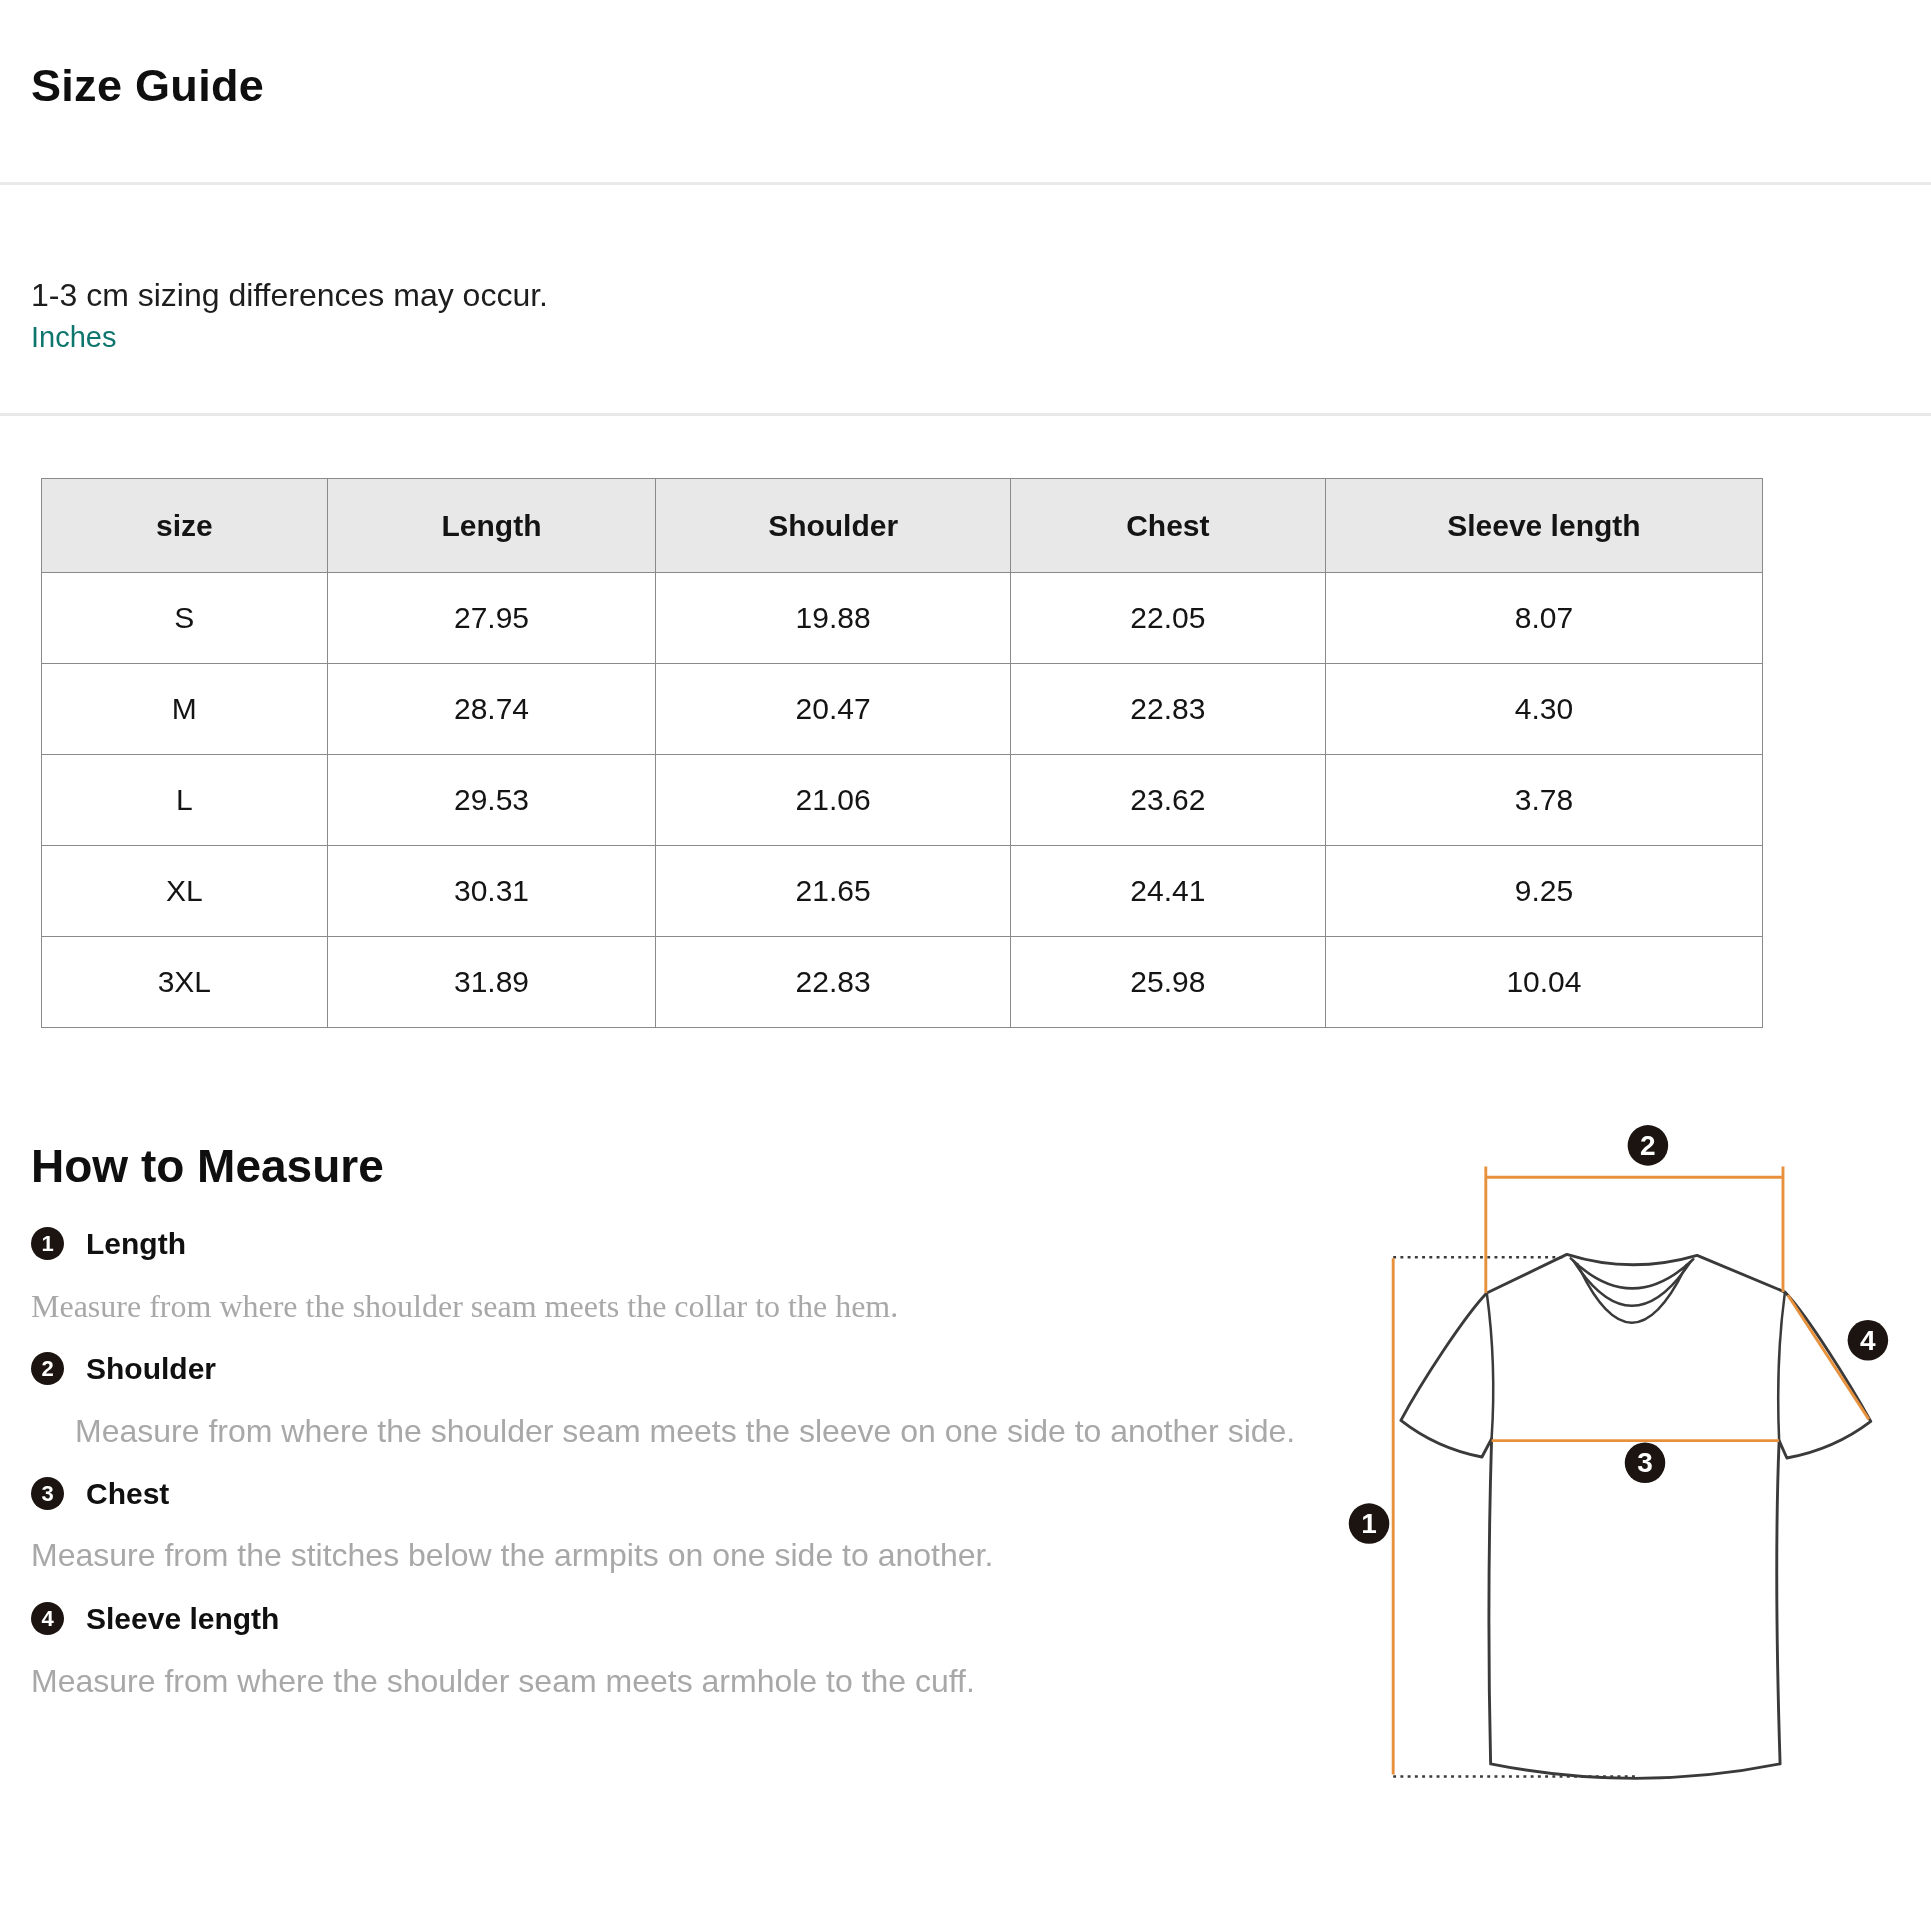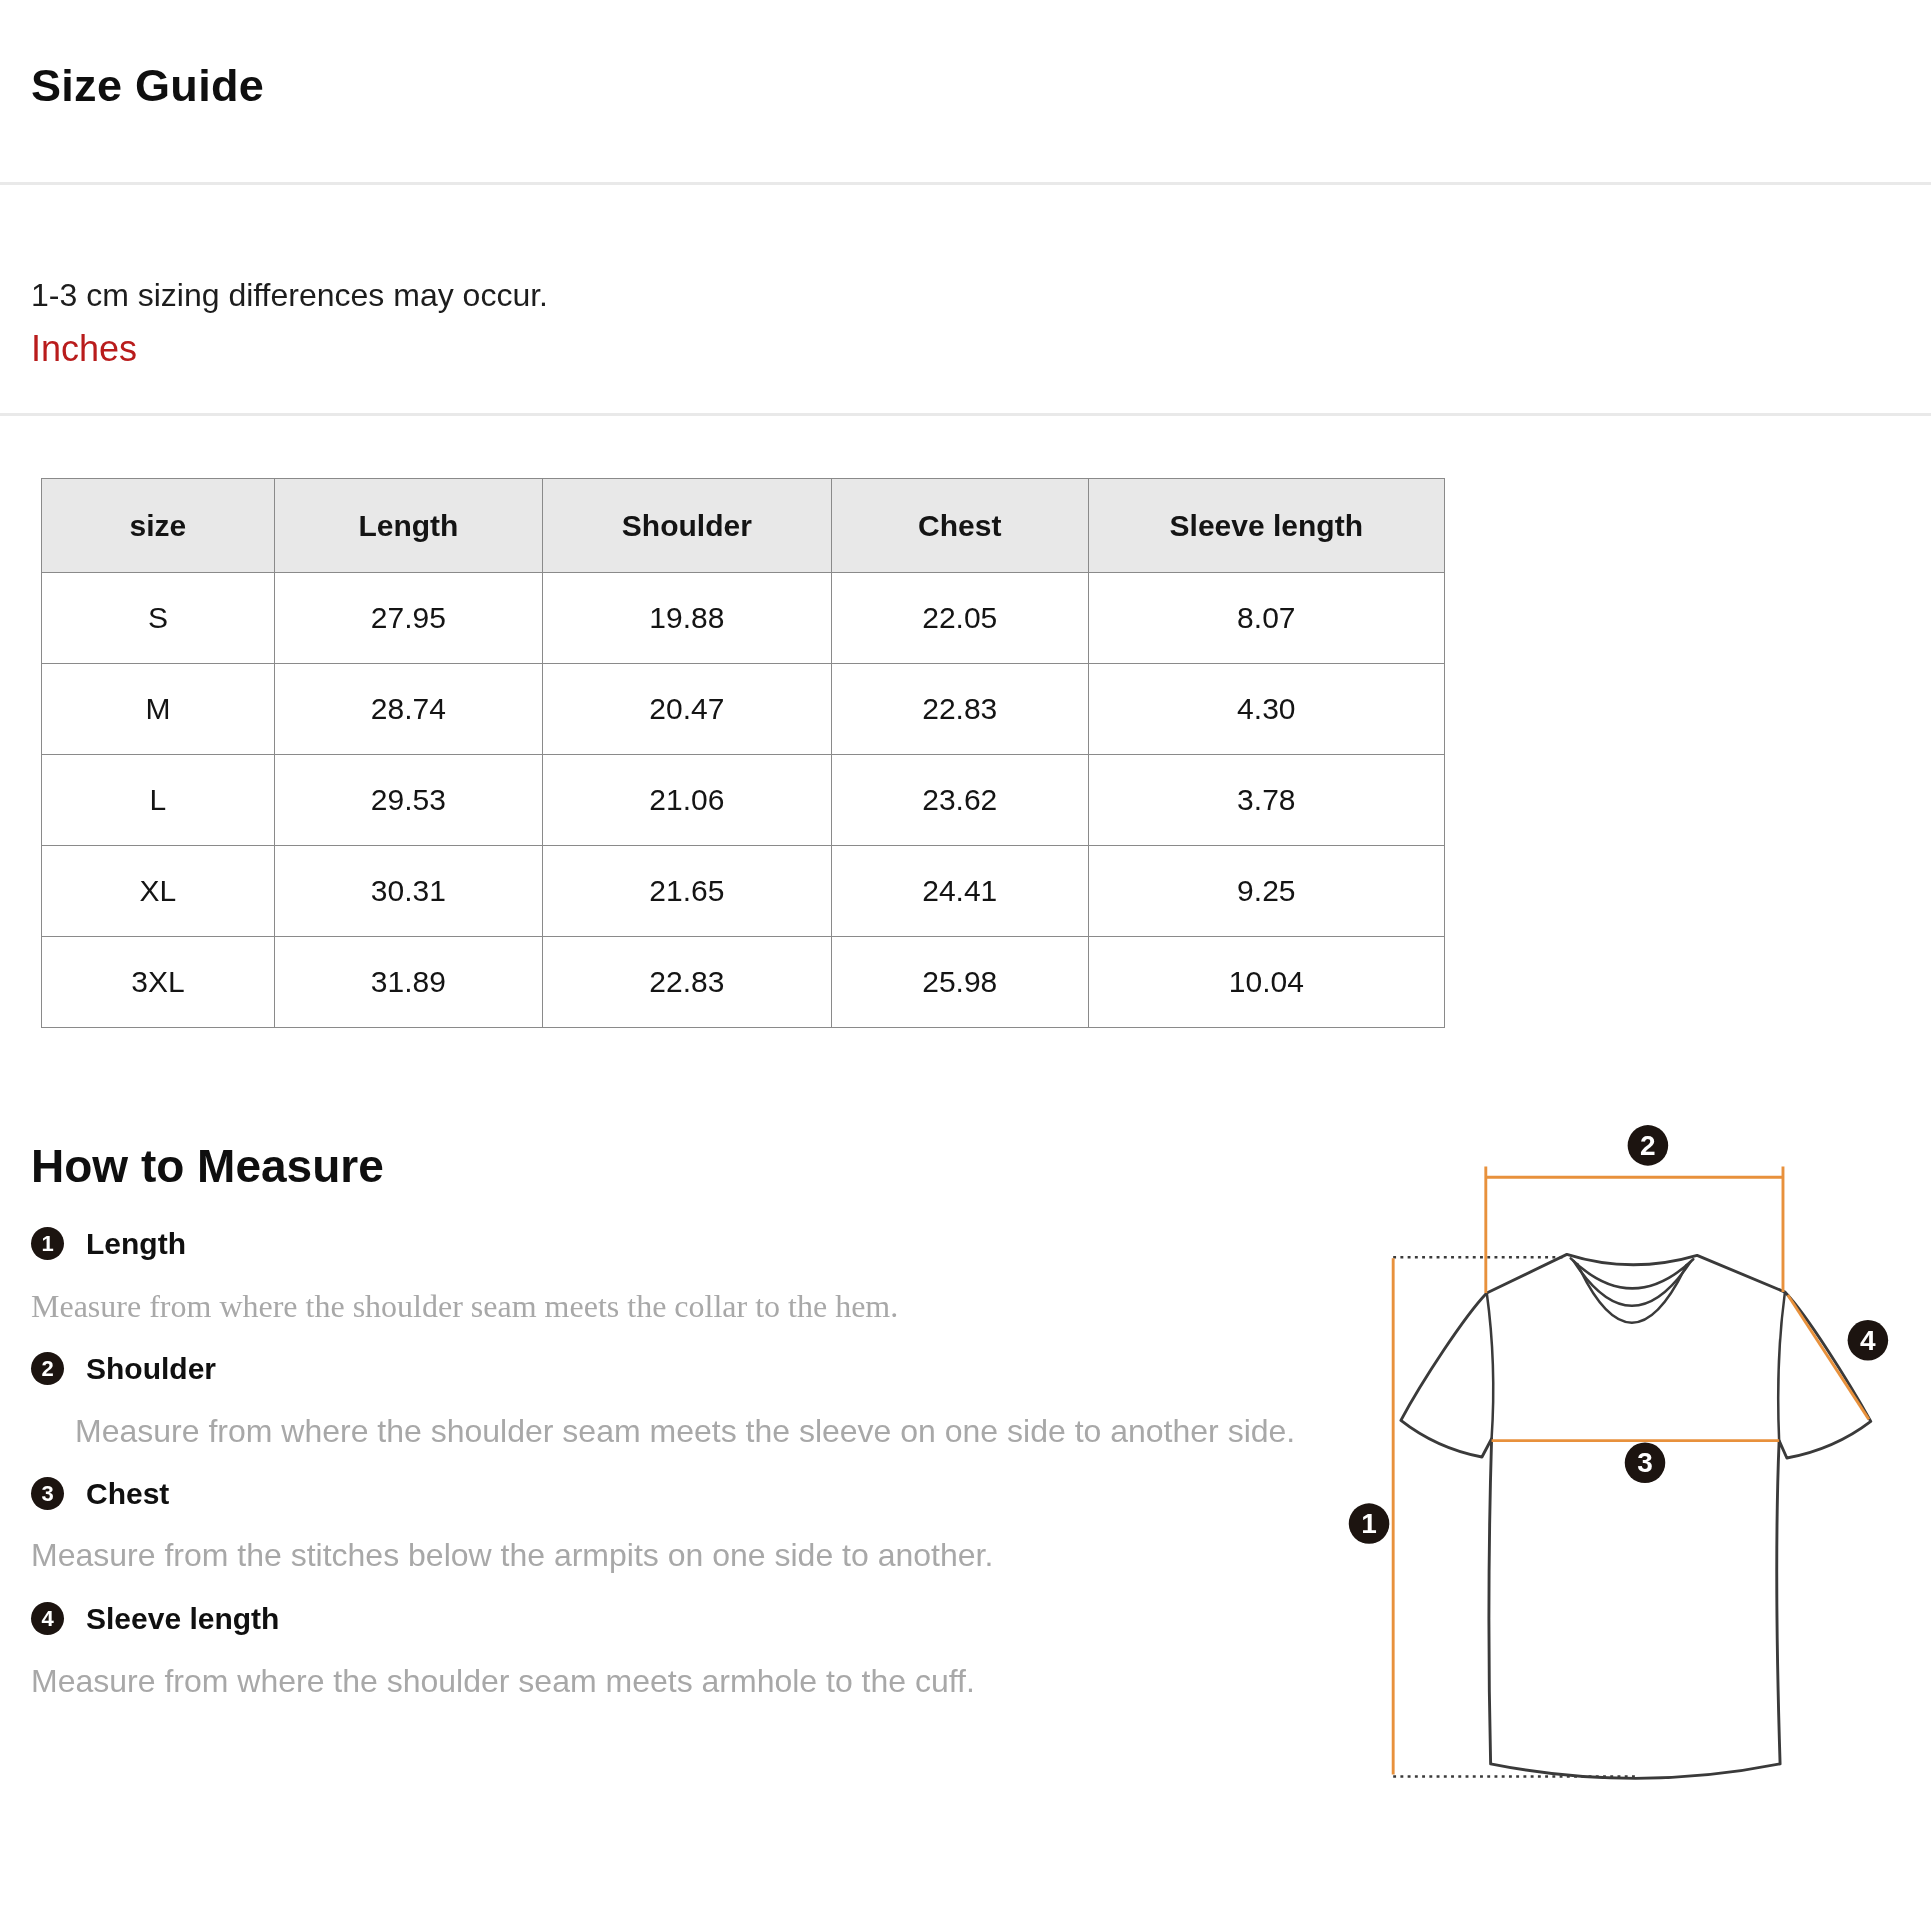--- a/index.html
+++ b/index.html
@@ -18,25 +18,25 @@
     width:1931px;height:1931px;position:relative;background:#ffffff;
     font-family:"Liberation Sans", sans-serif;color:var(--ink);
     overflow:hidden;
   }
   .abs{position:absolute;}
   #page-title{left:31px;top:60px;font-size:45px;font-weight:700;color:#0f0f0f;letter-spacing:0.3px;}
   .divider{left:0;width:1931px;height:2.9px;background:var(--divider);}
   #divider-1{top:182px;}
   #divider-2{top:413px;}
   #sizing-note{left:31px;top:232px;font-size:32px;color:#1d1d1d;margin-top:45px;}
-  #unit-label{left:31px;top:328px;font-size:36px;color:#b91c1c;}
+  #unit-label{left:31px;top:321px;font-size:29px;color:#0f766e;}
 
   
   #size-table{
-    left:41px;top:478px;width:1404px;
+    left:41px;top:478px;width:1722px;
     border-collapse:collapse;table-layout:fixed;
     font-size:30px;color:var(--ink);
   }
   #size-table th,#size-table td{
     border:1.9px solid var(--border);
     text-align:center;vertical-align:middle;padding:0;
   }
   #size-table{border:1.9px solid var(--border-outer);}
   #size-table thead th{height:93px;background:var(--header-bg);font-weight:700;}
   #size-table tbody td{height:90px;font-weight:400;}

